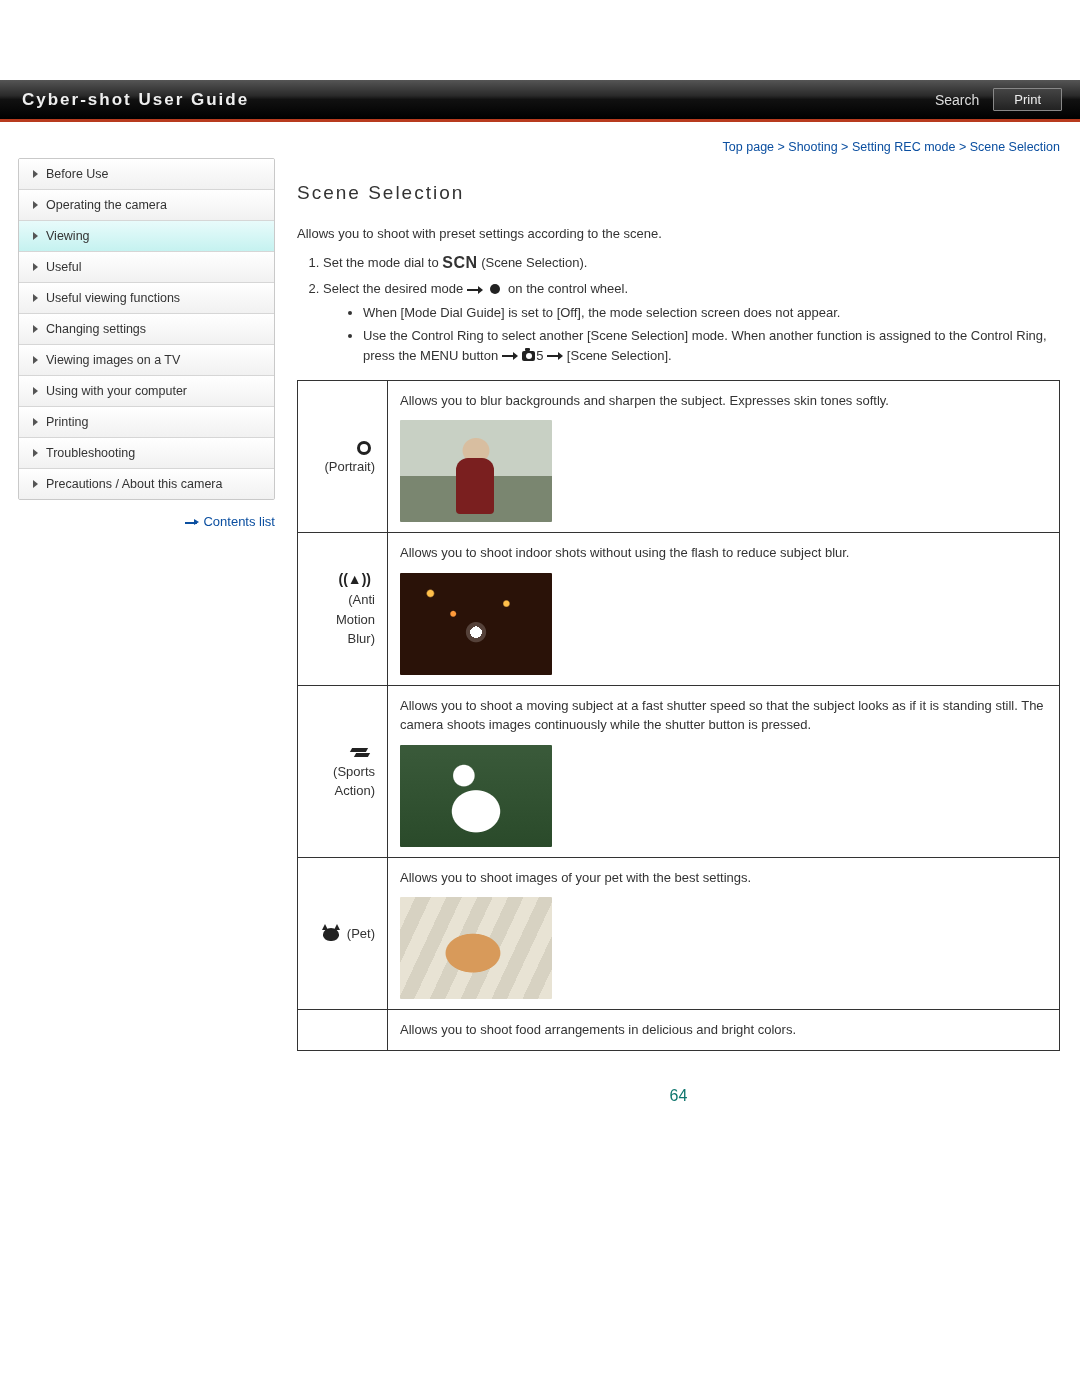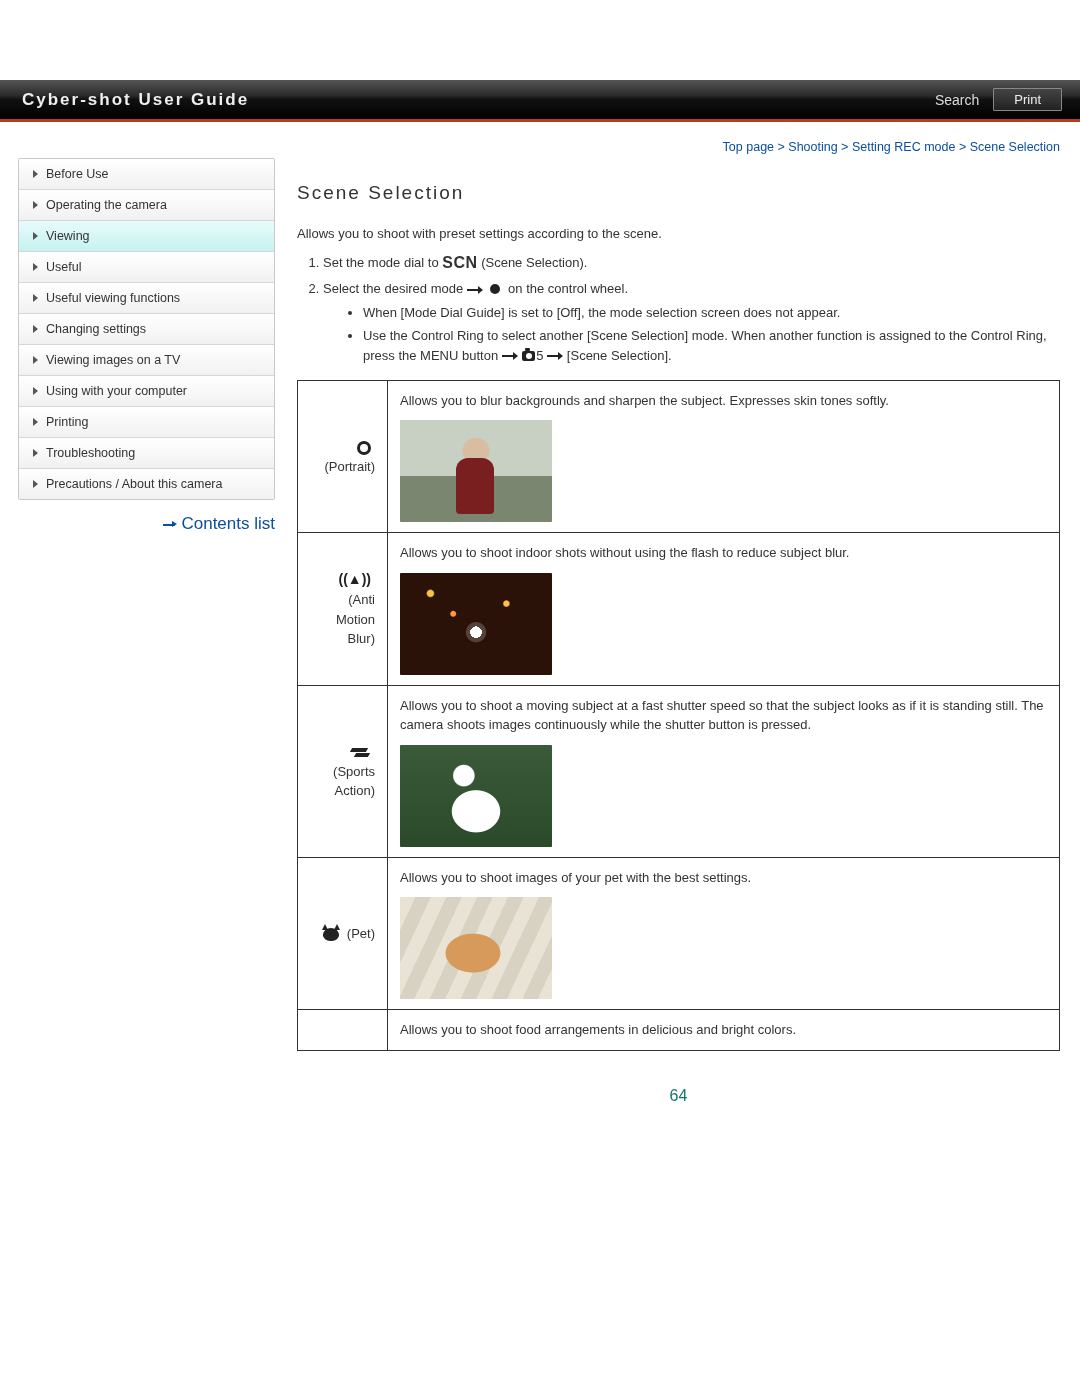--- a/index.html
+++ b/index.html
@@ -78,21 +78,21 @@
   .tri {
     width: 0; height: 0;
     border-top: 4px solid transparent;
     border-bottom: 4px solid transparent;
     border-left: 5px solid #555;
     flex-shrink: 0;
   }
   .contents-list {
     text-align: right;
     margin-top: 14px;
-    font-size: 17px;
+    font-size: 13px;
   }
   .contents-list a { color: #0b4fa0; text-decoration: none; cursor: pointer; }
   .arrow-right {
     display: inline-block;
     width: 14px; height: 7px;
     position: relative;
     vertical-align: middle;
     margin-right: 4px;
   }
   .arrow-right::before {

